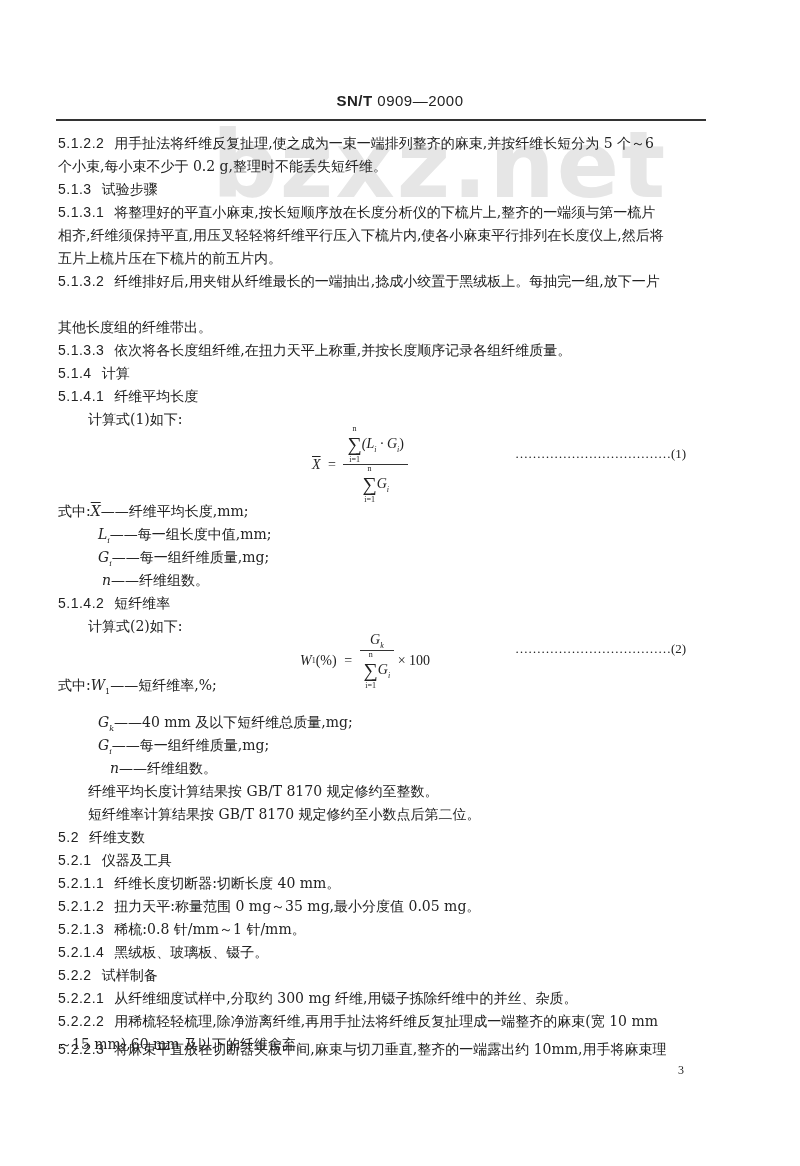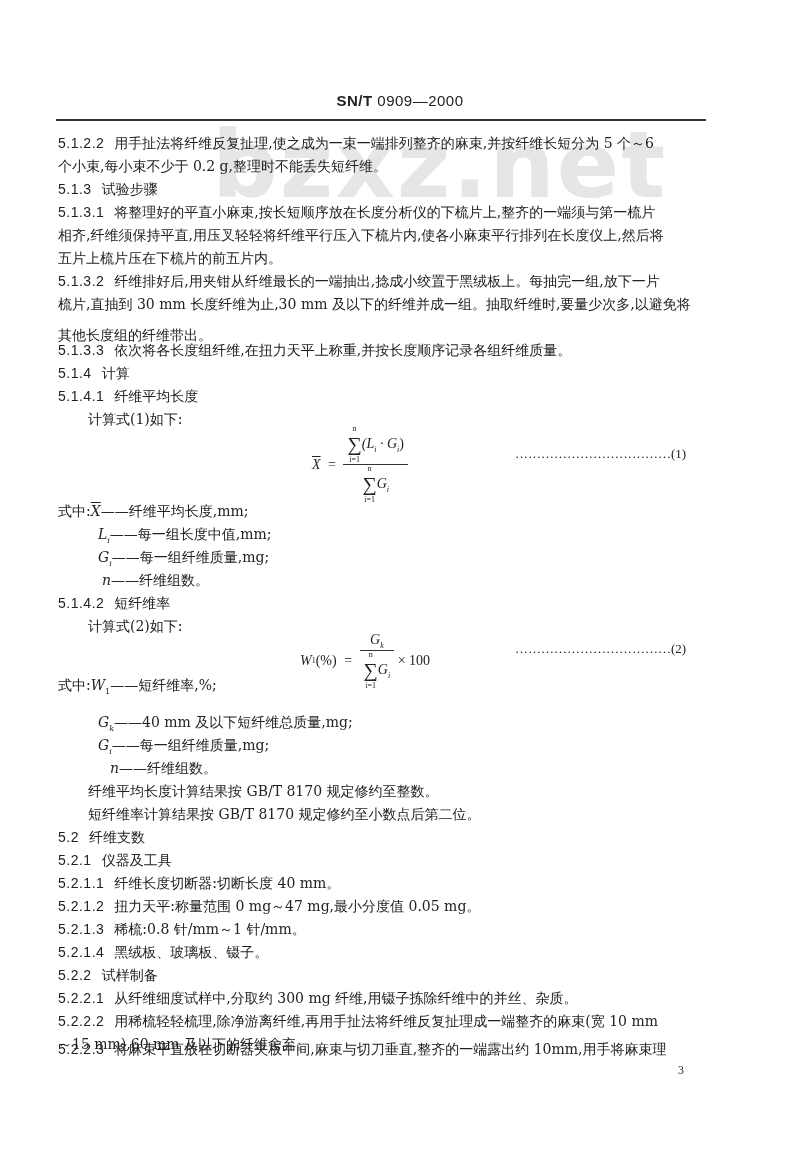--- a/index.html
+++ b/index.html
@@ -60,22 +60,21 @@
   </div>
   <div class="header-rule"></div>
 
   <div class="line" style="top:134px"><span class="num">5.1.2.2</span><span>用手扯法将纤维反复扯理,使之成为一束一端排列整齐的麻束,并按纤维长短分为 5 个～6</span></div>
   <div class="line" style="top:157px"><span>个小束,每小束不少于 0.2 g,整理时不能丢失短纤维。</span></div>
   <div class="line" style="top:180px"><span class="num">5.1.3</span><span>试验步骤</span></div>
   <div class="line" style="top:203px"><span class="num">5.1.3.1</span><span>将整理好的平直小麻束,按长短顺序放在长度分析仪的下梳片上,整齐的一端须与第一梳片</span></div>
   <div class="line" style="top:226px"><span>相齐,纤维须保持平直,用压叉轻轻将纤维平行压入下梳片内,使各小麻束平行排列在长度仪上,然后将</span></div>
   <div class="line" style="top:249px"><span>五片上梳片压在下梳片的前五片内。</span></div>
   <div class="line" style="top:272px"><span class="num">5.1.3.2</span><span>纤维排好后,用夹钳从纤维最长的一端抽出,捻成小绞置于黑绒板上。每抽完一组,放下一片</span></div>
-  <div class="line" style="top:295px"><span>梳片,直抽到 30 mm 长度纤维为止,30 mm 及以下的纤维并成一组。抽取纤维时,要量少次多,以避免将</span></div>
-  <div class="line" style="top:326px"><span>其他长度组的纤维带出。</span></div>
+  <div class="line" style="top:318px"><span>其他长度组的纤维带出。</span></div>
   <div class="line" style="top:341px"><span class="num">5.1.3.3</span><span>依次将各长度组纤维,在扭力天平上称重,并按长度顺序记录各组纤维质量。</span></div>
   <div class="line" style="top:364px"><span class="num">5.1.4</span><span>计算</span></div>
   <div class="line" style="top:387px"><span class="num">5.1.4.1</span><span>纤维平均长度</span></div>
   <div class="line ind1" style="top:410px"><span>计算式(1)如下:</span></div>
 
   <div class="formula" style="left:312px; top:425px;">
     <span class="it" style="text-decoration: overline; vertical-align: middle;">X</span>
     <span style="vertical-align: middle; margin: 0 4px;">=</span>
     <span class="frac">
       <span class="top">
@@ -125,21 +124,21 @@
   <div class="line ind2" style="top:713px"><span class="it">G</span><sub class="it">k</sub><span>——40 mm 及以下短纤维总质量,mg;</span></div>
   <div class="line ind2" style="top:736px"><span class="it">G</span><sub class="it">i</sub><span>——每一组纤维质量,mg;</span></div>
   <div class="line" style="top:759px; left:110px;"><span class="it">n</span><span>——纤维组数。</span></div>
 
   <div class="line ind1" style="top:782px"><span>纤维平均长度计算结果按 GB/T 8170 规定修约至整数。</span></div>
   <div class="line ind1" style="top:805px"><span>短纤维率计算结果按 GB/T 8170 规定修约至小数点后第二位。</span></div>
 
   <div class="line" style="top:828px"><span class="num">5.2</span><span>纤维支数</span></div>
   <div class="line" style="top:851px"><span class="num">5.2.1</span><span>仪器及工具</span></div>
   <div class="line" style="top:874px"><span class="num">5.2.1.1</span><span>纤维长度切断器:切断长度 40 mm。</span></div>
-  <div class="line" style="top:897px"><span class="num">5.2.1.2</span><span>扭力天平:称量范围 0 mg～47 mg,最小分度值 0.05 mg。</span></div>
+  <div class="line" style="top:897px"><span class="num">5.2.1.2</span><span>扭力天平:称量范围 0 mg～35 mg,最小分度值 0.05 mg。</span></div>
   <div class="line" style="top:920px"><span class="num">5.2.1.3</span><span>稀梳:0.8 针/mm～1 针/mm。</span></div>
   <div class="line" style="top:943px"><span class="num">5.2.1.4</span><span>黑绒板、玻璃板、镊子。</span></div>
   <div class="line" style="top:966px"><span class="num">5.2.2</span><span>试样制备</span></div>
   <div class="line" style="top:989px"><span class="num">5.2.2.1</span><span>从纤维细度试样中,分取约 300 mg 纤维,用镊子拣除纤维中的并丝、杂质。</span></div>
   <div class="line" style="top:1012px"><span class="num">5.2.2.2</span><span>用稀梳轻轻梳理,除净游离纤维,再用手扯法将纤维反复扯理成一端整齐的麻束(宽 10 mm</span></div>
   <div class="line" style="top:1035px"><span>～15 mm),60 mm 及以下的纤维舍弃。</span></div>
 
   <div class="line" style="top:1040px"><span class="num">5.2.2.3</span><span>将麻束平直放在切断器夹板中间,麻束与切刀垂直,整齐的一端露出约 10mm,用手将麻束理</span></div>
 
   <div class="page-num">3</div>

